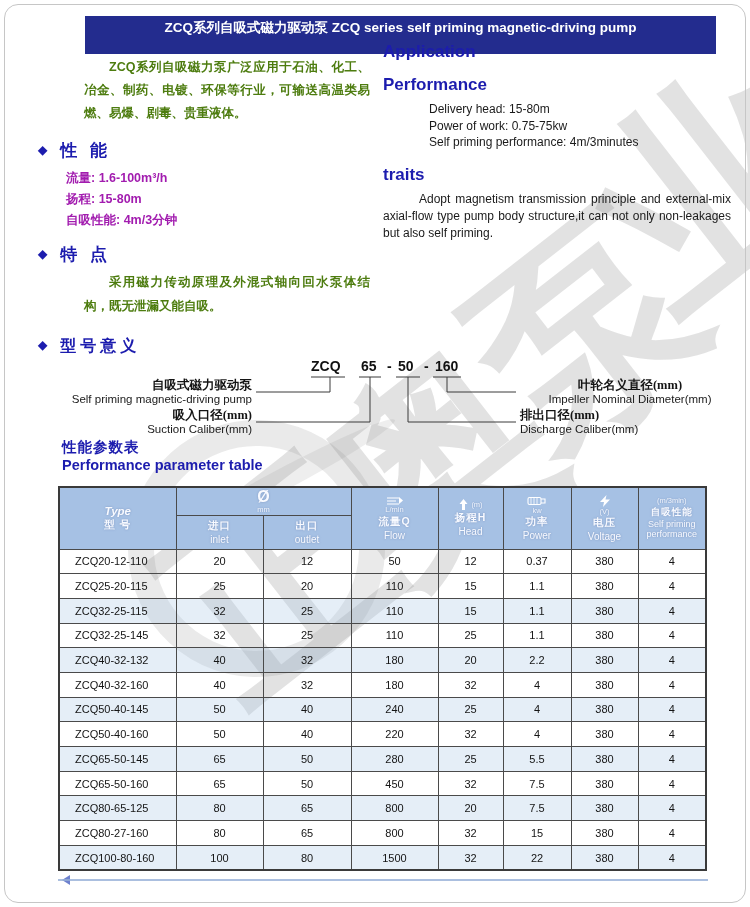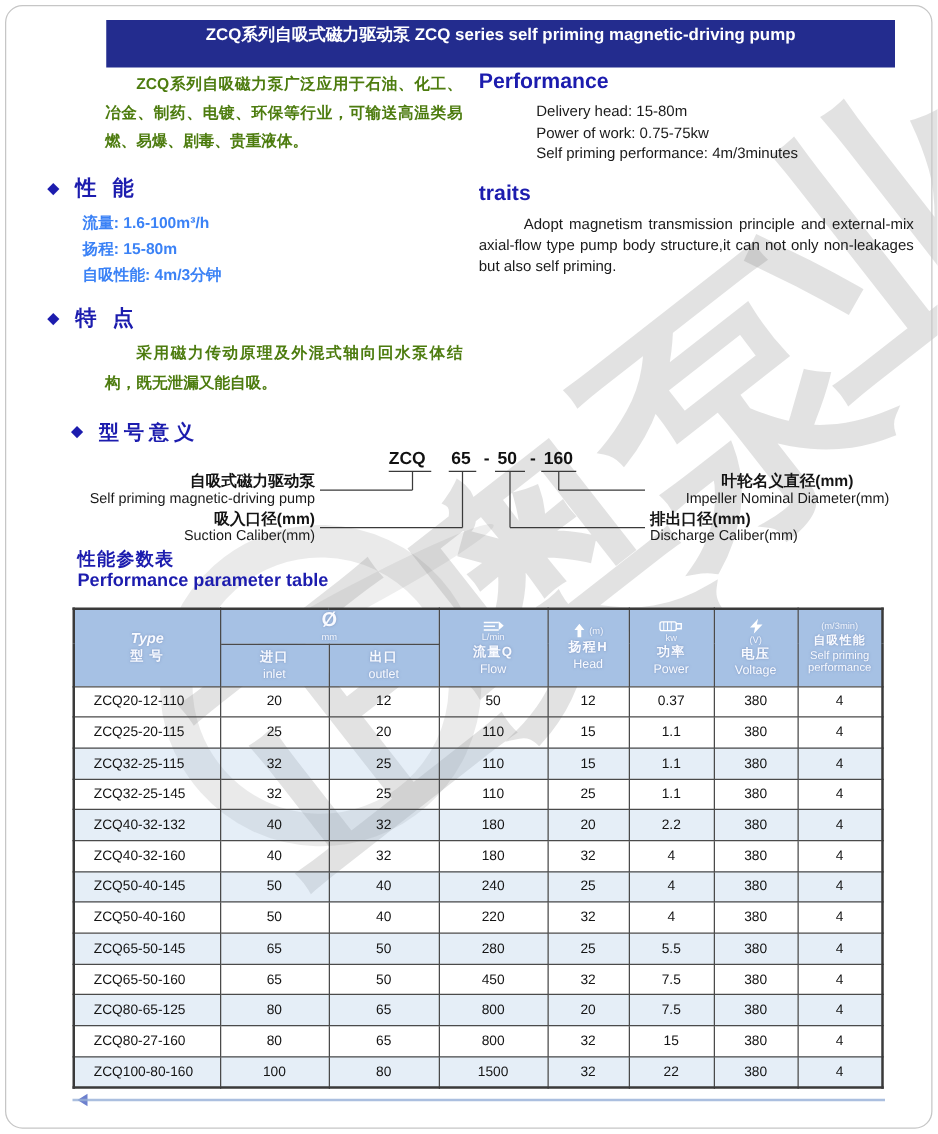--- a/index.html
+++ b/index.html
@@ -17,28 +17,28 @@
        background:rgba(140,140,140,.15);transform:rotate(-28deg);}
   
   .title-bar{position:absolute;left:85px;top:16px;width:631px;height:38px;background:#232c8e;
        color:#fff;font-weight:bold;font-size:13.5px;text-align:center;line-height:23px;z-index:2;}
   
   .col{position:absolute;z-index:2;}
   .heading{color:#1c1cae;font-weight:bold;font-size:17px;}
   .heading .diamond{font-size:12px;vertical-align:2px;margin-right:9px;}
   .cn-head{letter-spacing:4px;}
   .cn-body{font-size:12.5px;font-weight:600;line-height:1.85;text-align:justify;text-indent:2em;color:#4d7c0f;margin-left:46px;}
-  .cn-line{font-size:12.5px;font-weight:600;line-height:21px;padding-left:28px;color:#3b82f6;}
+  .cn-line{font-size:12.5px;font-weight:600;line-height:21px;padding-left:28px;color:#a21caf;}
   .en-body{font-size:12px;line-height:1.42;text-align:justify;text-indent:3em;color:#1a1a1a;}
   .en-line{font-size:12px;line-height:16.5px;padding-left:46px;color:#1a1a1a;}
   
   .diagram{position:absolute;left:0;top:352px;width:750px;height:95px;z-index:2;}
   .model-token{position:absolute;top:6px;font-size:14px;font-weight:bold;color:#111;}
   .lbl{position:absolute;line-height:1.18;}
-  .lbl .cn{font-size:12.5px;font-weight:600;color:#141414;display:block;}
+  .lbl .cn{font-size:12.5px;font-weight:600;color:#141414;display:block;font-family:Liberation Serif, serif;}
   .lbl .en{font-size:11.5px;color:#1a1a1a;display:block;}
   .lbl-left{left:40px;width:212px;text-align:right;}
   .lbl-right{left:520px;width:220px;text-align:left;}
   
   .table-title{position:absolute;left:62px;top:438px;z-index:2;color:#1c1cae;font-weight:bold;}
   .table-title .t-cn{font-size:14.5px;letter-spacing:1px;}
   .table-title .t-en{font-size:14.5px;}
   table.params{position:absolute;left:58px;top:486px;z-index:2;border-collapse:collapse;
        table-layout:fixed;width:647px;background:transparent;}
   table.params th,table.params td{border:1px solid #4a4a4a;padding:0;}
@@ -89,33 +89,34 @@
     <div class="cn-line">自吸性能: 4m/3分钟</div>
   </div>
 
   <div class="heading cn-head" style="margin-top:12px;">
     <span class="diamond">◆</span><span>特 点</span>
   </div>
   <div class="cn-body" style="margin-top:5px;">采用磁力传动原理及外混式轴向回水泵体结构，既无泄漏又能自吸。</div>
 </div>
 
 <div class="col" style="left:383px;top:42px;width:348px;">
+  <div class="heading">Application</div>
 
   <div class="heading" style="margin-top:13px;">Performance</div>
   <div style="margin-top:6px;">
     <div class="en-line">Delivery head: 15-80m</div>
     <div class="en-line">Power of work: 0.75-75kw</div>
     <div class="en-line">Self priming performance: 4m/3minutes</div>
   </div>
 
   <div class="heading" style="margin-top:14px;">traits</div>
   <div class="en-body" style="margin-top:6px;">Adopt magnetism transmission principle and external-mix axial-flow type pump body structure,it can not only non-leakages but also self priming.</div>
 </div>
 
-<div class="col heading cn-head" style="left:38px;top:336px;margin-left:19px;">
+<div class="col heading cn-head" style="left:38px;top:336px;">
   <span class="diamond">◆</span><span style="font-size:16px;">型号意义</span>
 </div>
 
 <div class="diagram">
   <span class="model-token" style="left:311px;">ZCQ</span>
   <span class="model-token" style="left:361px;">65</span>
   <span class="model-token" style="left:387px;">-</span>
   <span class="model-token" style="left:398px;">50</span>
   <span class="model-token" style="left:424px;">-</span>
   <span class="model-token" style="left:435px;">160</span>

